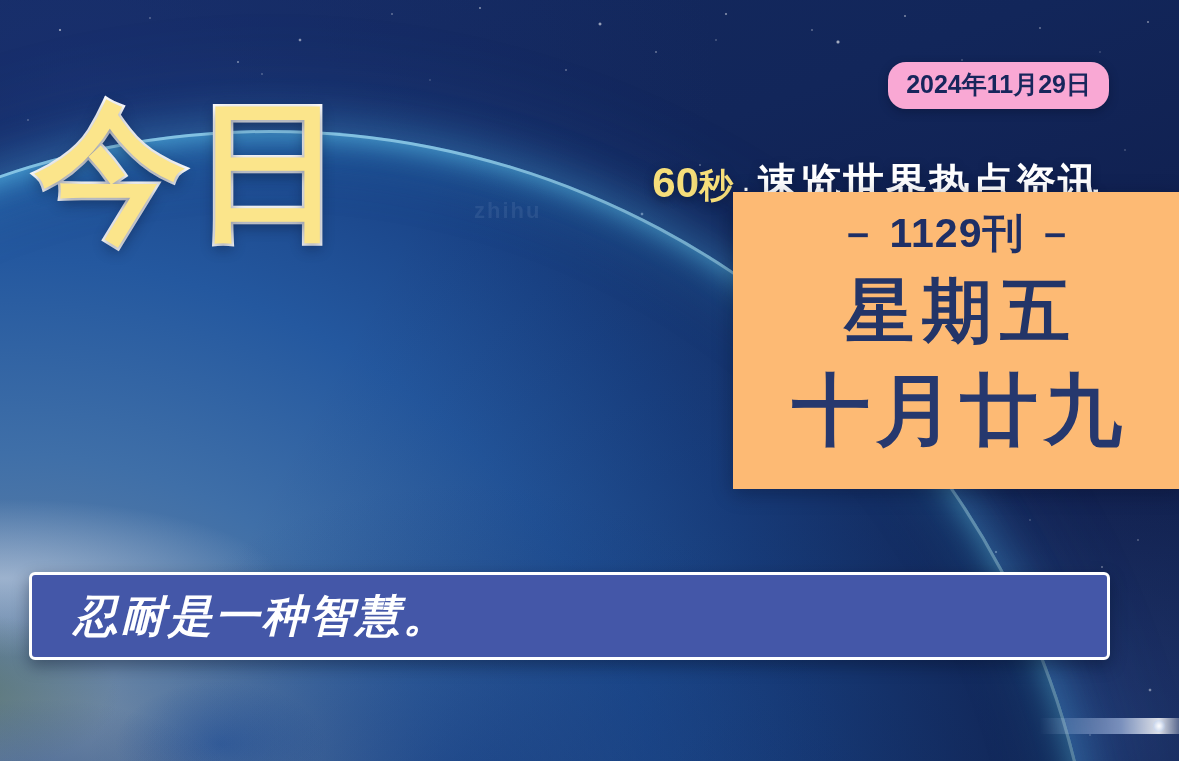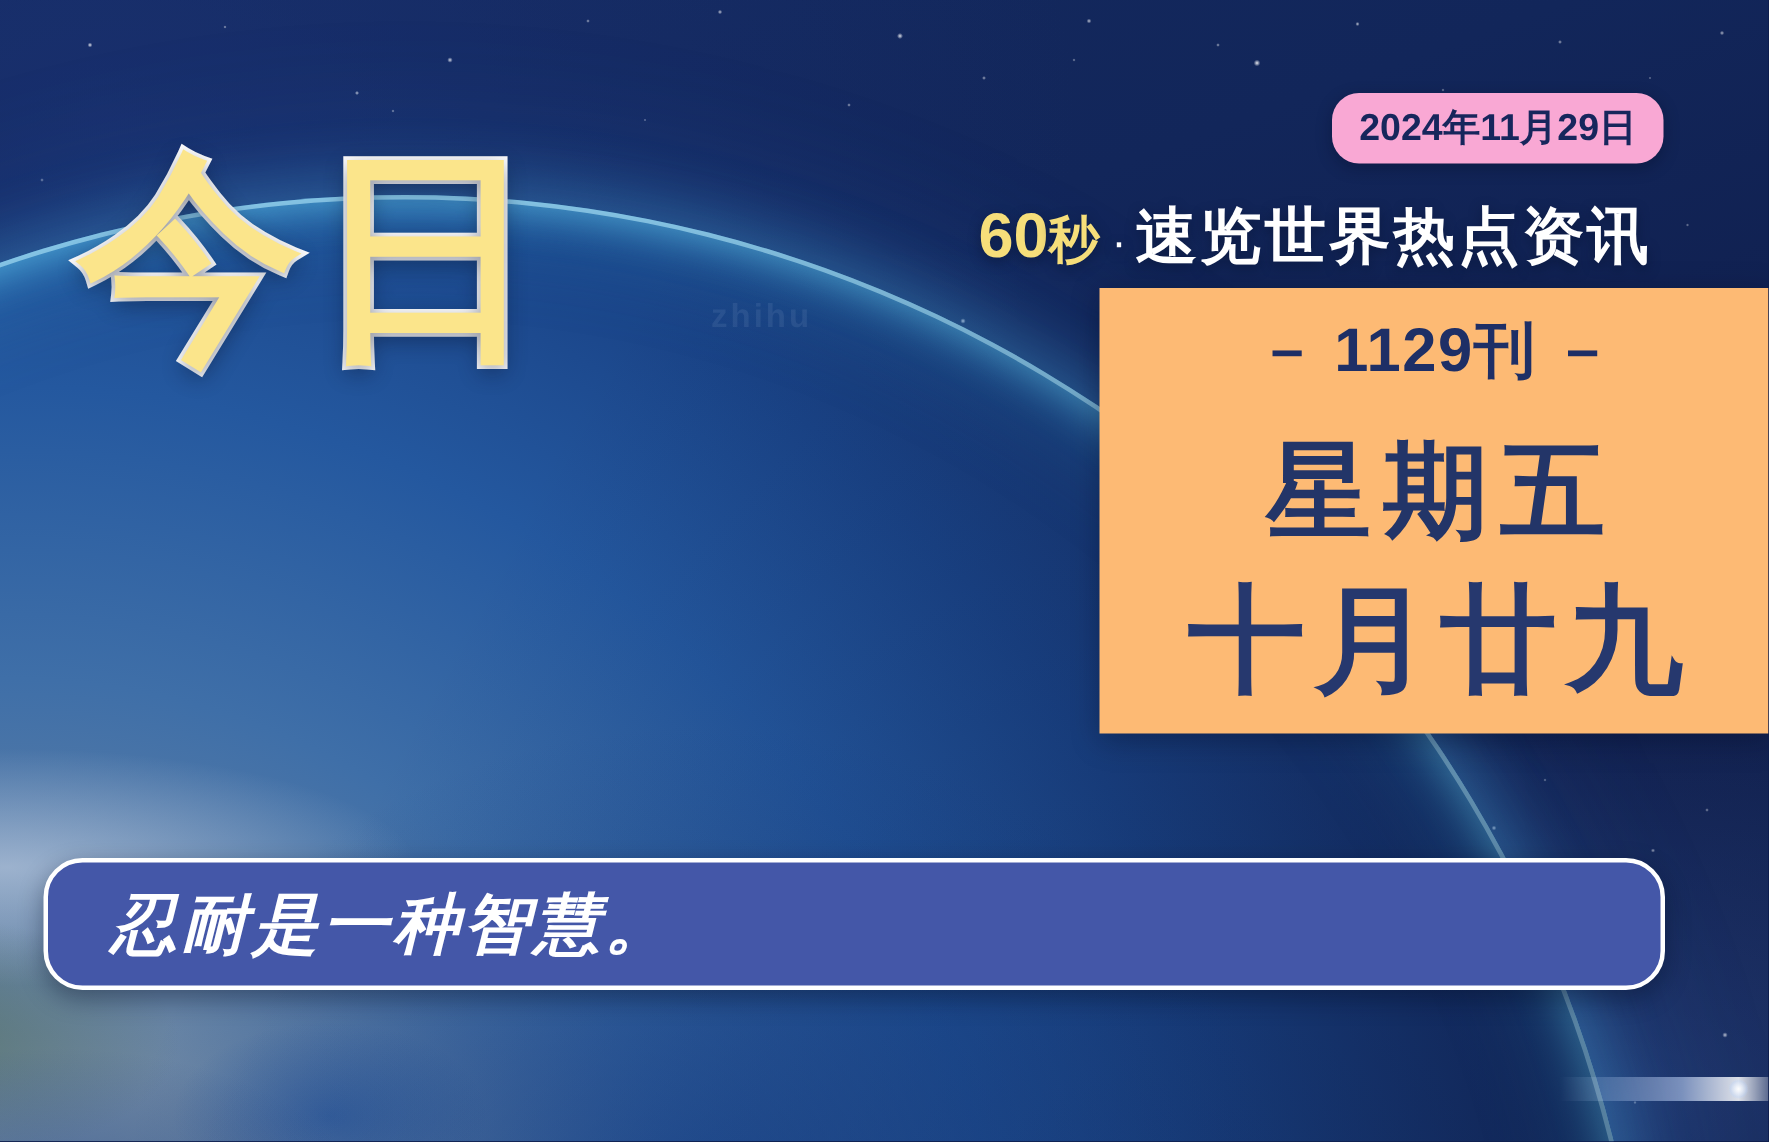--- a/index.html
+++ b/index.html
@@ -146,21 +146,21 @@
 
   
   .watermark {
     position:absolute; left:474px; top:198px;
     font-size:22px; font-weight:700; letter-spacing:2px;
     color:rgba(190,205,235,.10);
     user-select:none;
   }
 
   
-  .title-block { position:absolute; left:52px; top:96px; }
+  .title-block { position:absolute; left:36px; top:96px; }
   .title-jinri {
     font-size:150px; line-height:1.0; font-weight:700;
     letter-spacing:8px;
     color:#FBE58B;
     -webkit-text-stroke:5px #ffffff;
     paint-order:stroke fill;
     text-shadow:0 5px 14px rgba(8,18,45,.45);
   }
   .title-xinwen {
     margin-top:-8px;
@@ -177,21 +177,21 @@
     color:#17265c;
     font-size:25px; font-weight:700;
     padding:6px 18px 8px;
     border-radius:18px;
     letter-spacing:0px;
     box-shadow:0 3px 10px rgba(5,12,35,.35);
     white-space:nowrap;
   }
 
   .tagline {
-    position:absolute; right:78px; top:130px;
+    position:absolute; right:78px; top:156px;
     display:flex; align-items:baseline; white-space:nowrap;
     text-shadow:0 3px 8px rgba(8,18,45,.5);
   }
   .tagline .sixty {
     font-size:42px; font-weight:700; color:#F6DE7A; letter-spacing:0px;
   }
   .tagline .sixty .unit { font-size:34px; }
   .tagline .dot { font-size:30px; color:#ffffff; padding:0 6px 0 8px; }
   .tagline .rest {
     font-size:41px; font-weight:700; color:#ffffff; letter-spacing:2px;
@@ -205,36 +205,36 @@
     display:flex; flex-direction:column;
     align-items:center; justify-content:flex-start;
     padding-top:14px;
   }
   .issue {
     font-size:41px; font-weight:700; color:#1E2F66;
     letter-spacing:1px; white-space:nowrap;
   }
   .issue .dash { font-weight:700; padding:0 10px; }
   .weekday {
-    margin-top:20px;
+    margin-top:4px;
     font-size:70px; font-weight:700; color:#233568;
     letter-spacing:8px; text-indent:8px;
   }
   .lunar {
     font-size:78px; font-weight:700; color:#26386E;
     letter-spacing:6px; text-indent:6px;
   }
 
   
   .quote-bar {
     position:absolute; left:29px; top:572px;
     width:1081px; height:88px;
     background:#4457A8;
     border:3px solid #ffffff;
-    border-radius:26px;
+    border-radius:6px;
     display:flex; align-items:center;
     box-shadow:0 6px 16px rgba(5,12,35,.40);
   }
   .quote-text {
     color:#ffffff;
     font-size:44px; font-weight:700; font-style:italic;
     letter-spacing:3px;
     padding-left:42px;
     white-space:nowrap;
   }

